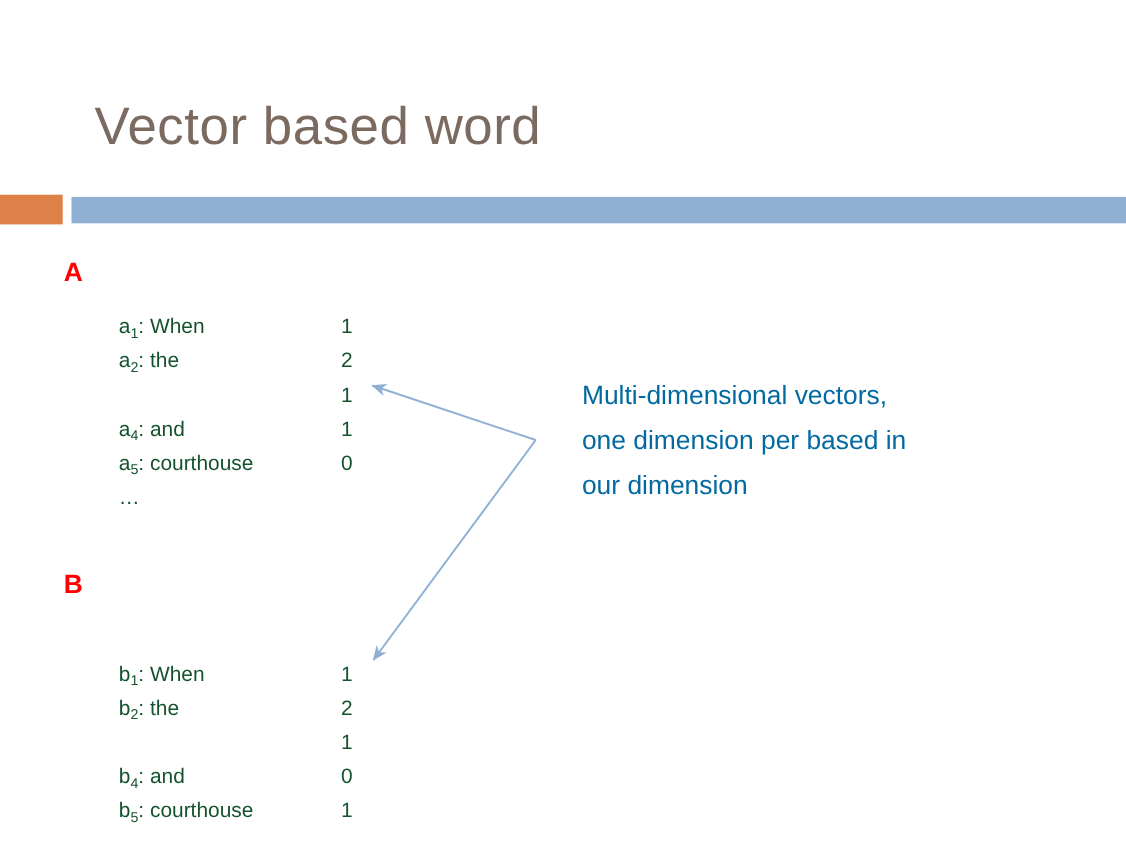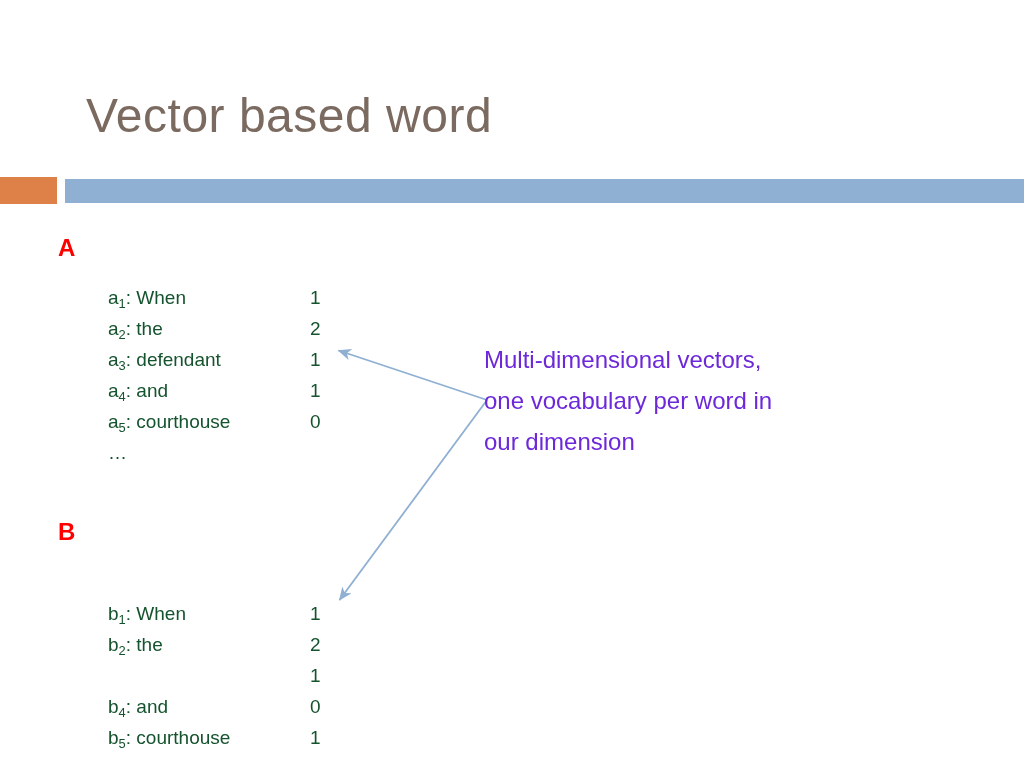--- a/index.html
+++ b/index.html
@@ -92,26 +92,26 @@
   .vector-ellipsis {
     height: 31px;
     line-height: 31px;
     font-size: 19px;
     letter-spacing: 1px;
   }
 
   
   #annotation-text {
     position: absolute;
-    left: 484px;
+    left: 529px;
     top: 303px;
     width: 400px;
     font-size: 24px;
     line-height: 41px;
-    color: #6d28d9;
+    color: #0369a1;
   }
   #annotation-text div { white-space: nowrap; }
 
   
   #connector-arrow {
     position: absolute;
     left: 325px;
     top: 300px;
     width: 185px;
     height: 280px;
@@ -133,21 +133,20 @@
   <div class="vector-list" id="vector-list-a">
     <div class="vector-row">
       <span class="vector-label"><span>a</span><sub>1</sub><span>:</span>&nbsp;<span>When</span></span>
       <span class="vector-value">1</span>
     </div>
     <div class="vector-row">
       <span class="vector-label"><span>a</span><sub>2</sub><span>:</span>&nbsp;<span>the</span></span>
       <span class="vector-value">2</span>
     </div>
     <div class="vector-row">
-      <span class="vector-label"><span>a</span><sub>3</sub><span>:</span>&nbsp;<span>defendant</span></span>
       <span class="vector-value">1</span>
     </div>
     <div class="vector-row">
       <span class="vector-label"><span>a</span><sub>4</sub><span>:</span>&nbsp;<span>and</span></span>
       <span class="vector-value">1</span>
     </div>
     <div class="vector-row">
       <span class="vector-label"><span>a</span><sub>5</sub><span>:</span>&nbsp;<span>courthouse</span></span>
       <span class="vector-value">0</span>
     </div>
@@ -184,17 +183,17 @@
       <marker id="arrowhead" markerWidth="9" markerHeight="9" refX="7.5" refY="3.2" orient="auto" markerUnits="strokeWidth">
         <path d="M 8,3.2 L 0.5,0 L 2.6,3.2 L 0.5,6.4 Z" fill="#8fb0d3"></path>
       </marker>
     </defs>
     <path d="M 162,64 L 13.5,14.5" fill="none" stroke="#8fb0d3" stroke-width="1.8" marker-end="url(#arrowhead)"></path>
     <path d="M 162,64 L 14.5,264" fill="none" stroke="#8fb0d3" stroke-width="1.8" marker-end="url(#arrowhead)"></path>
   </svg>
 
   <div id="annotation-text">
     <div>Multi-dimensional vectors,</div>
-    <div>one vocabulary per word in</div>
+    <div>one dimension per based in</div>
     <div>our dimension</div>
   </div>
 
 </div>
 
 </body></html>

